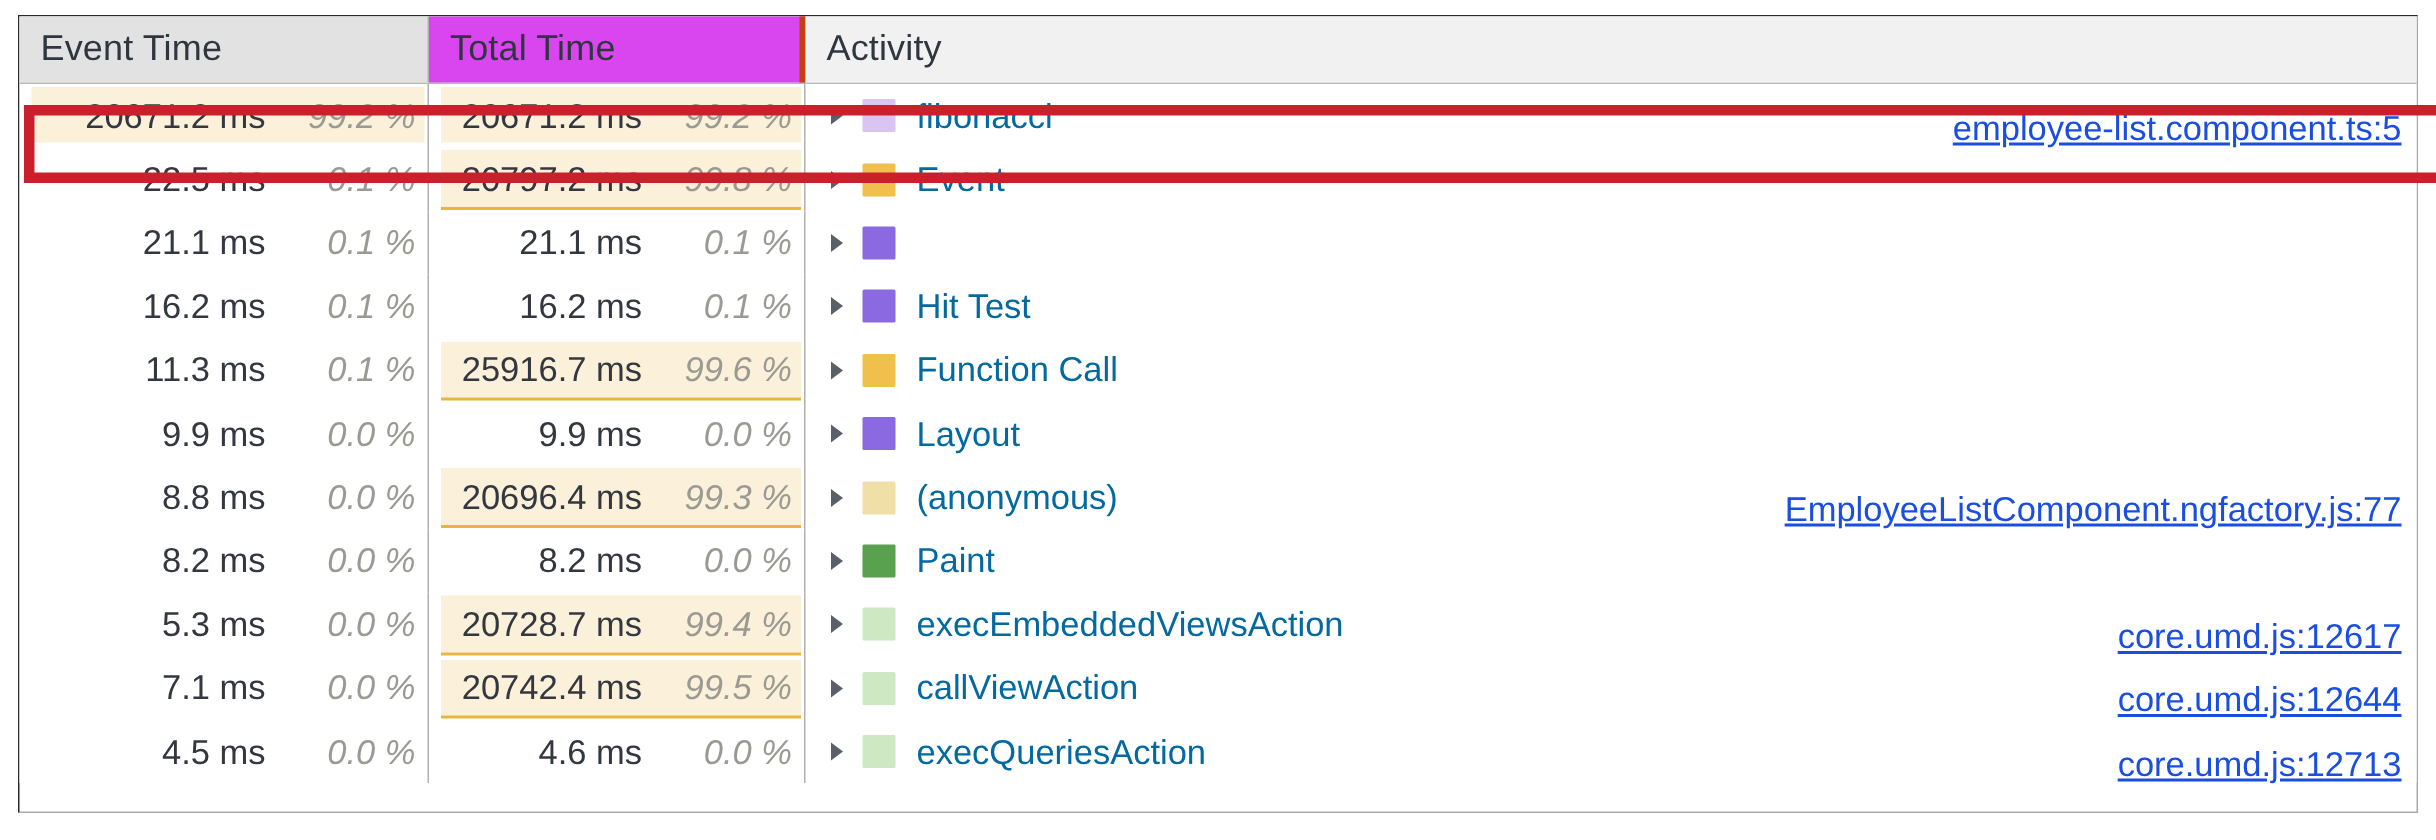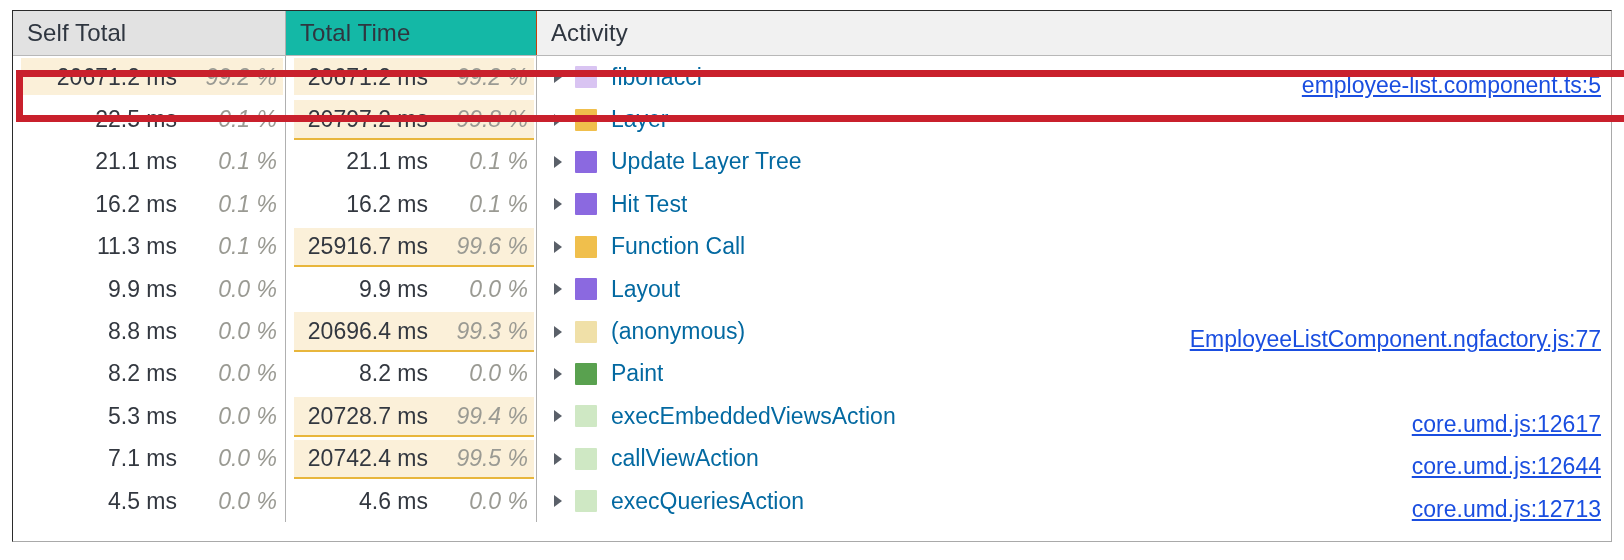--- a/index.html
+++ b/index.html
@@ -41,21 +41,21 @@
     box-sizing: border-box;
     display: flex;
     align-items: center;
     font-size: 24px;
     color: #2f3640;
     letter-spacing: 0.1px;
     padding-left: 14px;
     background: #ececec;
   }
   .th.self   { width: 273px; border-right: 1px solid #b0b0b0; background:#e2e2e2; }
-  .th.total  { width: 251px; border-right: 1px solid #c2410c; background:#14b8a6; }
+  .th.total  { width: 251px; border-right: 4px solid #c2410c; background:#d946ef; }
   .th.activity { flex: 1; background:#f1f1f1; }
 
   
   .tree-body { position: relative; }
   .row {
     display: flex;
     height: 42.4px;
     align-items: stretch;
     background: #ffffff;
   }
@@ -157,21 +157,21 @@
     z-index: 50;
   }
 </style>
 </head>
 <body>
 
 <div id="perf-panel">
 
   <div class="tree-header">
     <div class="th self">
-      <span>Self Total</span>
+      <span>Event Time</span>
     </div>
     <div class="th total">
       <span>Total Time</span>
     </div>
     <div class="th activity">
       <span>Activity</span>
     </div>
   </div>
 
   <div class="tree-body" id="tree-body">
@@ -209,41 +209,40 @@
           <span class="tnum">20797.2 ms</span>
           <span class="tpct">99.8 %</span>
         </div>
         <div class="cell-activity">
           <span class="disclosure">
             <svg width="14" height="16" viewBox="0 0 14 16" aria-hidden="true">
               <path d="M3 2 L11 8 L3 14 Z" fill="#5a6069"></path>
             </svg>
           </span>
           <span class="swatch" style="background: rgb(240, 191, 76);"></span>
-          <span class="act-name">Layer</span>
+          <span class="act-name">Event</span>
           <span class="act-spacer"></span>
         </div>
       </div>
       <div class="row">
         <div class="cell-time self">
           <span class="tnum">21.1 ms</span>
           <span class="tpct">0.1 %</span>
         </div>
         <div class="cell-time total">
           <span class="tnum">21.1 ms</span>
           <span class="tpct">0.1 %</span>
         </div>
         <div class="cell-activity">
           <span class="disclosure">
             <svg width="14" height="16" viewBox="0 0 14 16" aria-hidden="true">
               <path d="M3 2 L11 8 L3 14 Z" fill="#5a6069"></path>
             </svg>
           </span>
           <span class="swatch" style="background: rgb(139, 105, 224);"></span>
-          <span class="act-name">Update Layer Tree</span>
           <span class="act-spacer"></span>
         </div>
       </div>
       <div class="row">
         <div class="cell-time self">
           <span class="tnum">16.2 ms</span>
           <span class="tpct">0.1 %</span>
         </div>
         <div class="cell-time total">
           <span class="tnum">16.2 ms</span>

